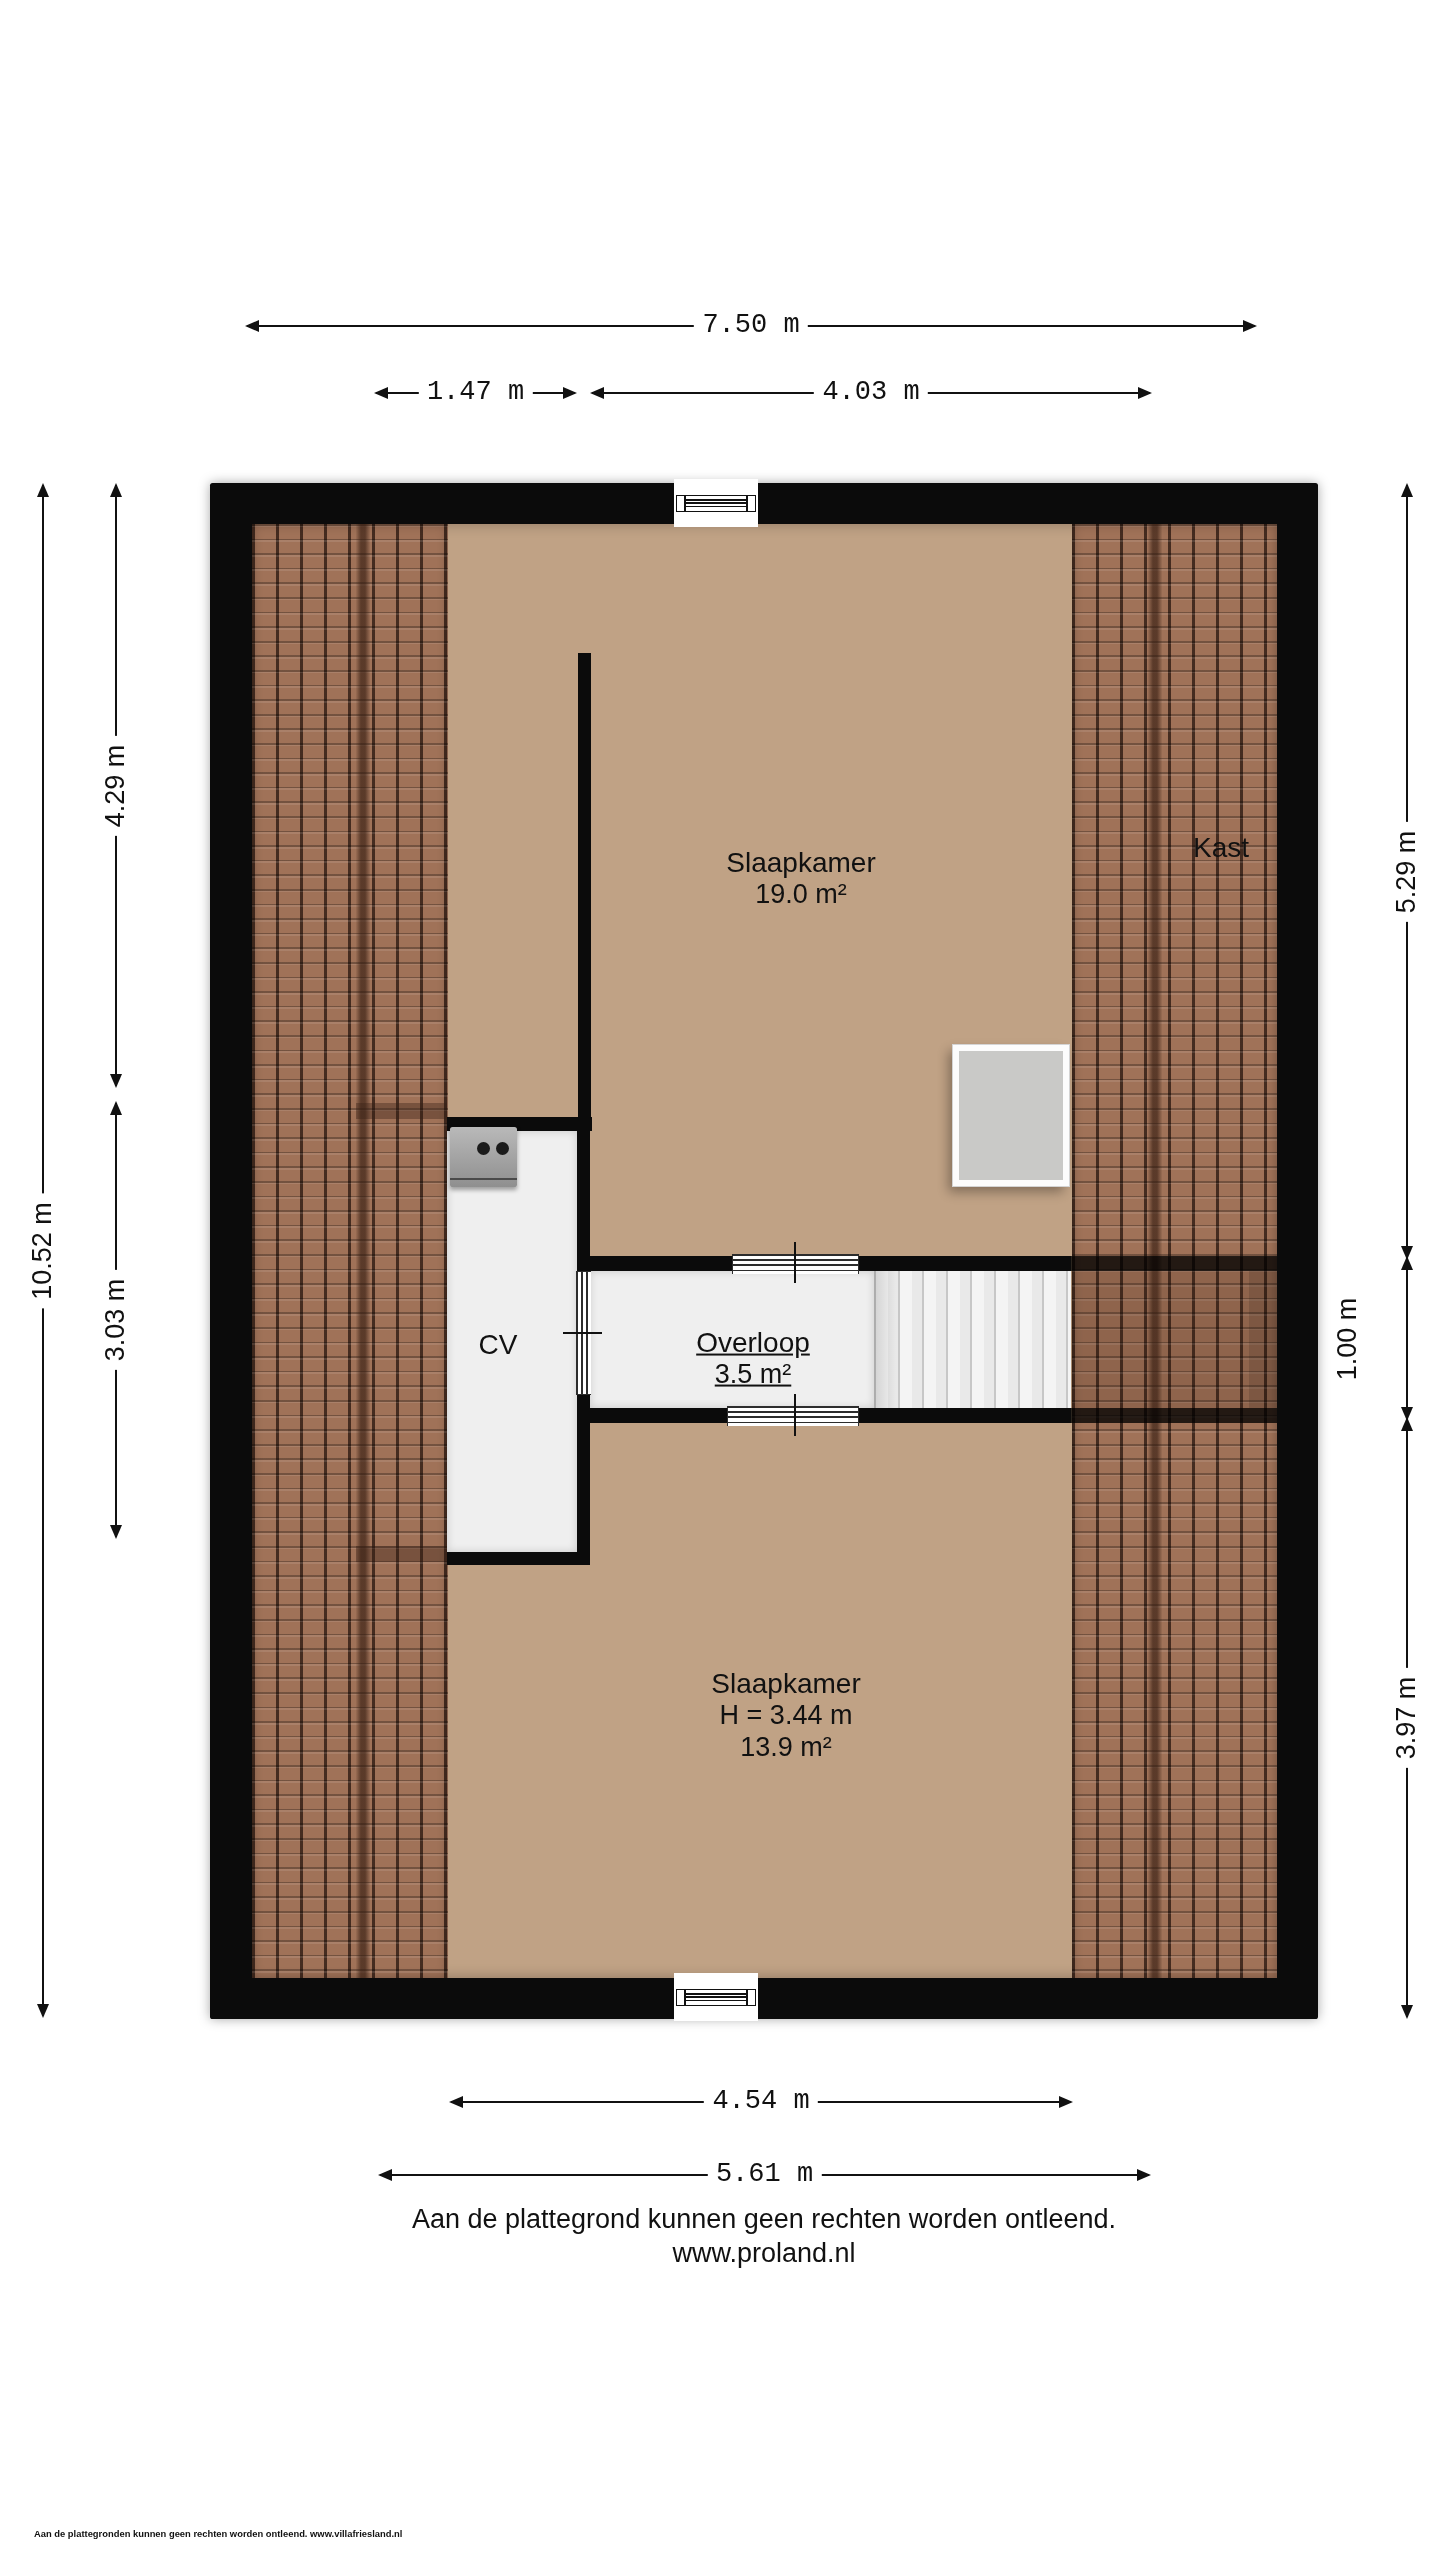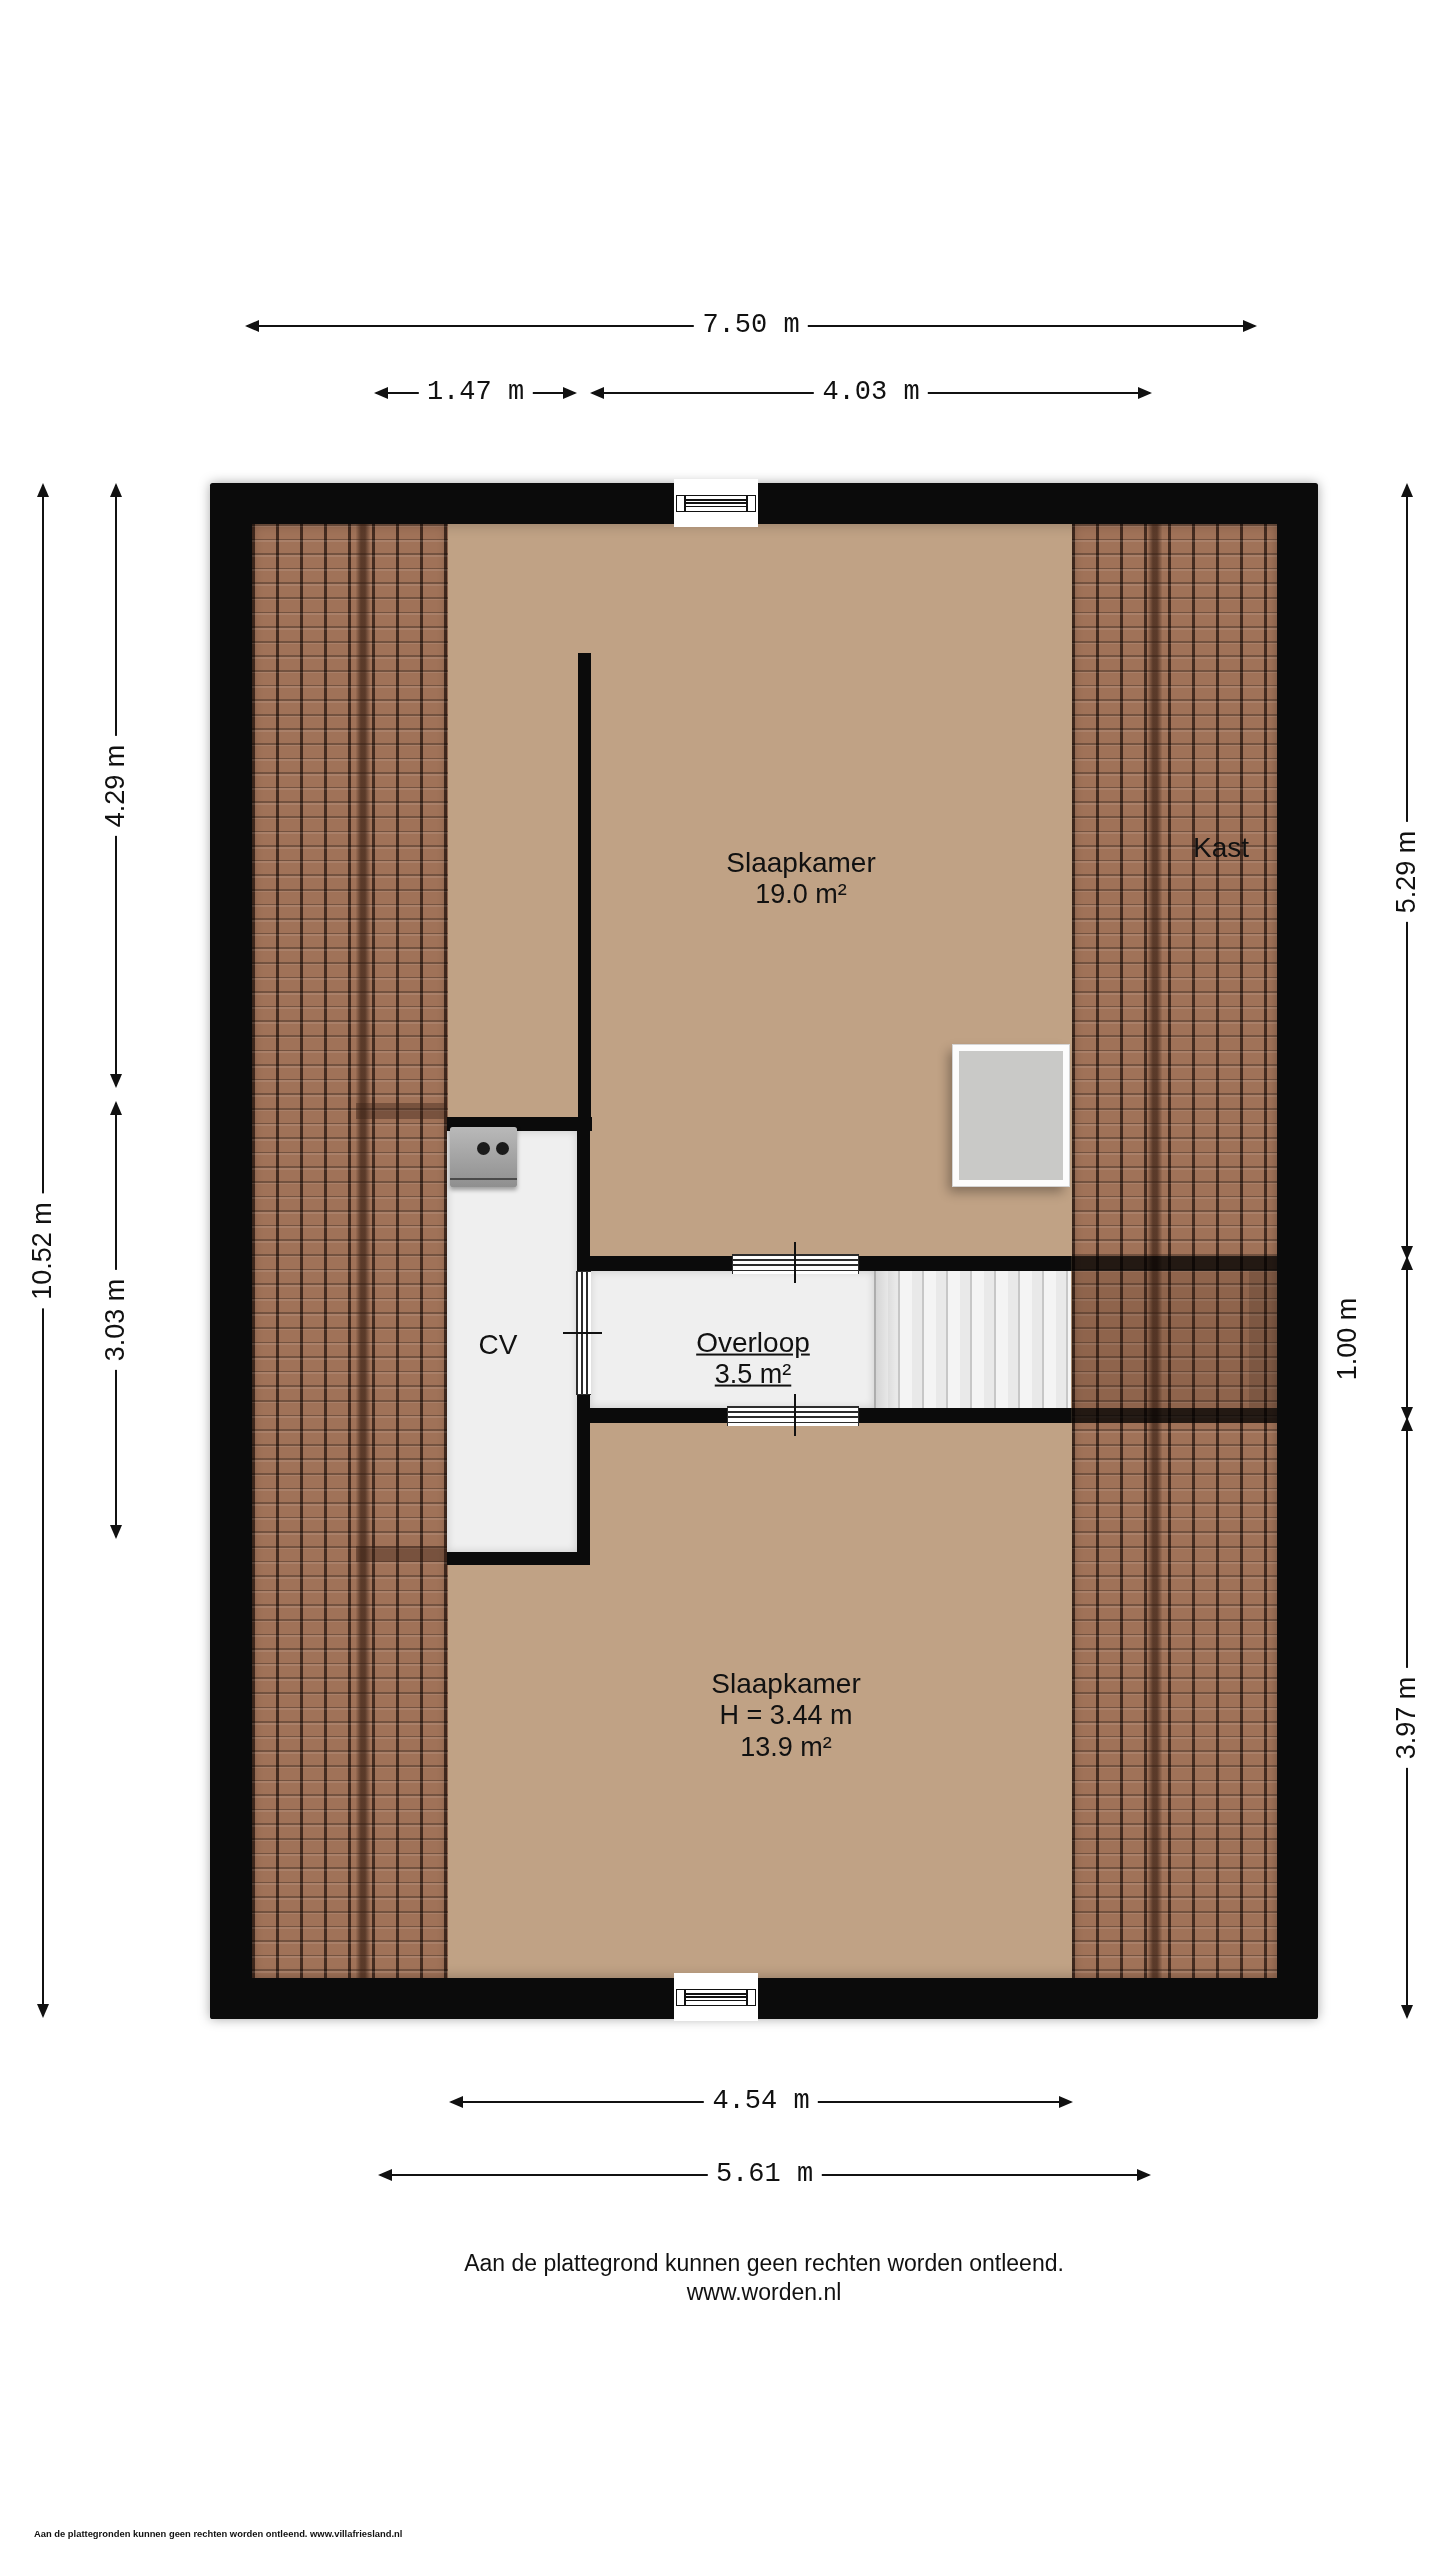--- a/index.html
+++ b/index.html
@@ -45,21 +45,21 @@
   .dim-v::after{content:"";position:absolute;bottom:-1.7px;left:-5.2px;border-left:6px solid transparent;border-right:6px solid transparent;border-top:14.6px solid #111;}
   .dlab{position:absolute;left:50%;top:50%;transform:translate(-50%,-50%);
         background:#fff;padding:0 8.6px;font-size:27px;white-space:nowrap;line-height:1.1;font-family:Liberation Mono, monospace;}
   .dlab-v{position:absolute;left:50%;top:50%;transform:translate(-50%,-50%) rotate(-90deg);
         background:#fff;padding:0 8.6px;font-size:27px;white-space:nowrap;line-height:1.1;}
   .dlab-v-out{position:absolute;left:-12px;top:50%;transform:translate(-100%,-50%) rotate(-90deg);transform-origin:center;
         background:#fff;padding:0 5.2px;font-size:27px;white-space:nowrap;}
   
   .room-label{position:absolute;transform:translate(-50%,-50%);font-size:28px;white-space:nowrap;text-align:center;line-height:1.18;}
   .room-sub{font-size:27px;}
-  #footer{position:absolute;left:210px;width:1108px;text-align:center;font-size:23px;line-height:1.25;margin-top:46px;}
+  #footer{position:absolute;left:210px;width:1108px;text-align:center;font-size:27px;line-height:1.25;}
   #micro-footer{position:absolute;font-size:9.4px;font-weight:bold;white-space:nowrap;}
 </style>
 </head>
 <body>
 
 <div id="stage">
 
   <div id="plan-outer" class="abs" style="left:210px;top:483px;width:1108px;height:1536px;"></div>
   <div id="plan-inner" class="abs" style="left:252px;top:524px;width:1025px;height:1454px;"></div>
 
@@ -176,18 +176,18 @@
   </div>
   <div class="dim-v" style="left:1406px;top:1258px;height:161px;">
     <span class="dlab-v-out">1.00 m</span>
   </div>
   <div class="dim-v" style="left:1406px;top:1419px;height:598px;">
     <span class="dlab-v">3.97 m</span>
   </div>
 
   <div id="footer" style="top:2203px;">
     <div>Aan de plattegrond kunnen geen rechten worden ontleend.</div>
-    <div>www.worden.nl</div>
+    <div>www.proland.nl</div>
   </div>
   <div id="micro-footer" style="left:34px;top:2528px;">Aan de plattegronden kunnen geen rechten worden ontleend. www.villafriesland.nl</div>
 
 </div>
 
 
 </body></html>

